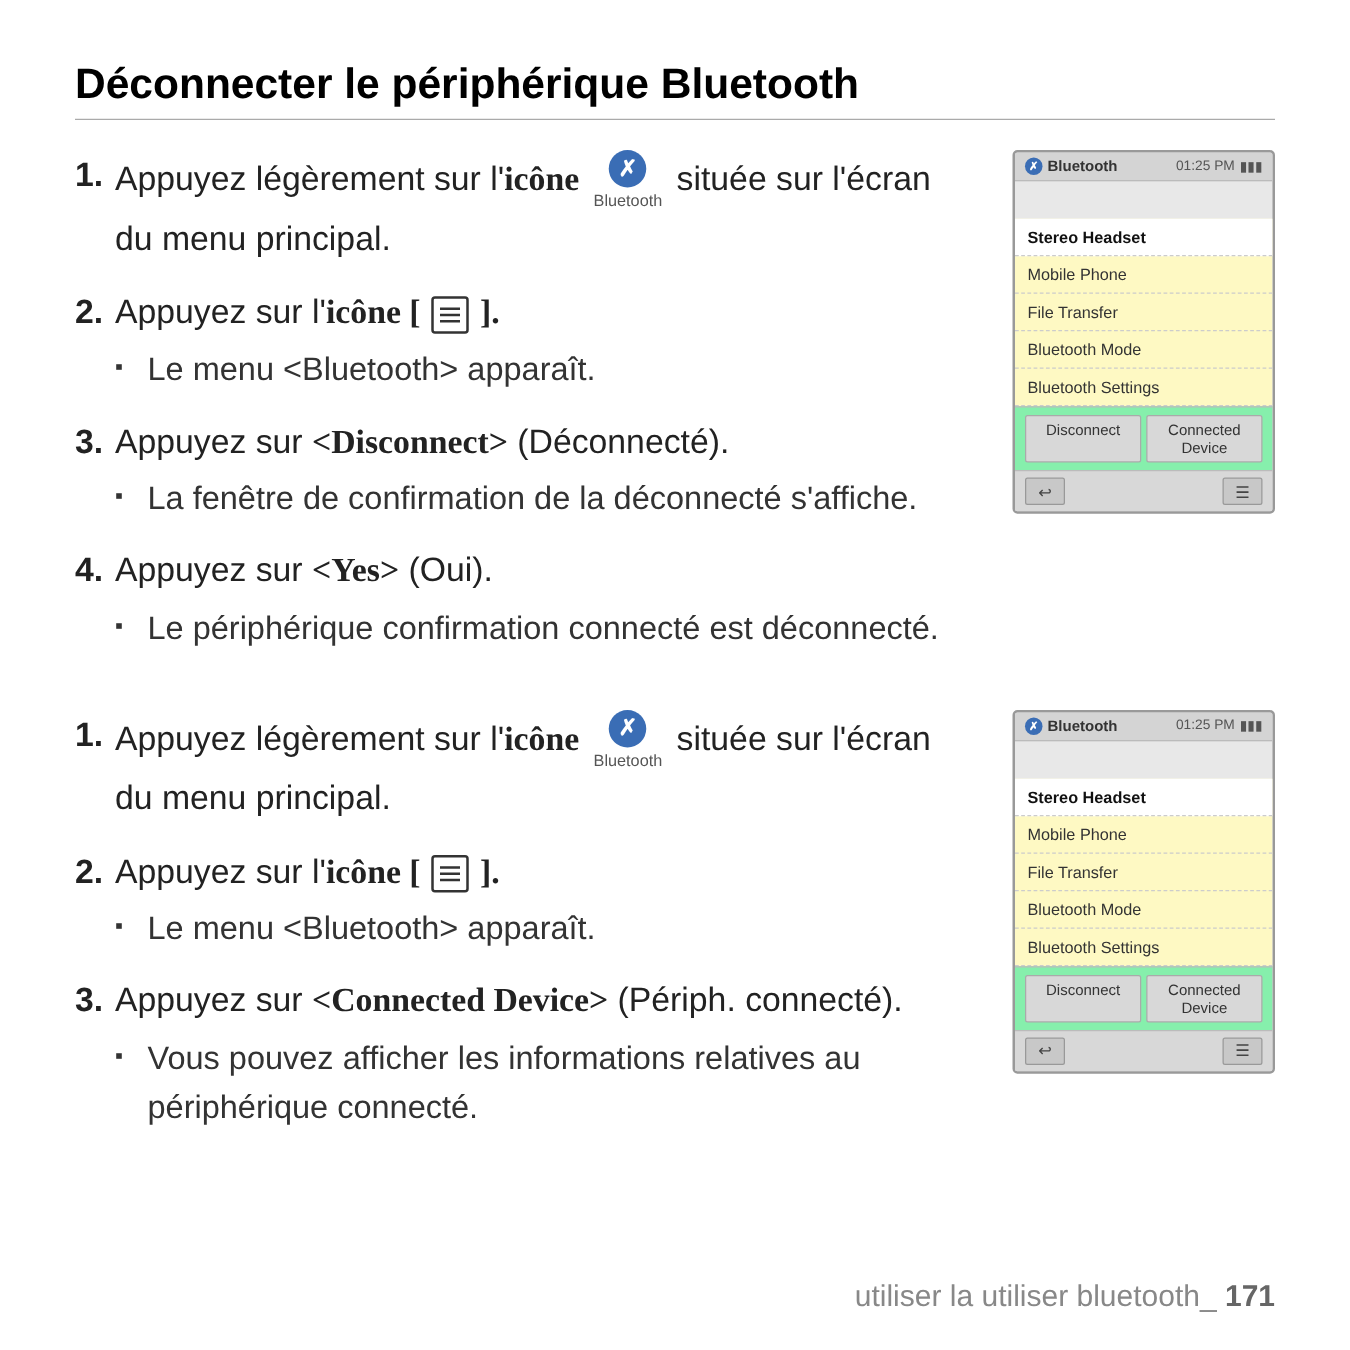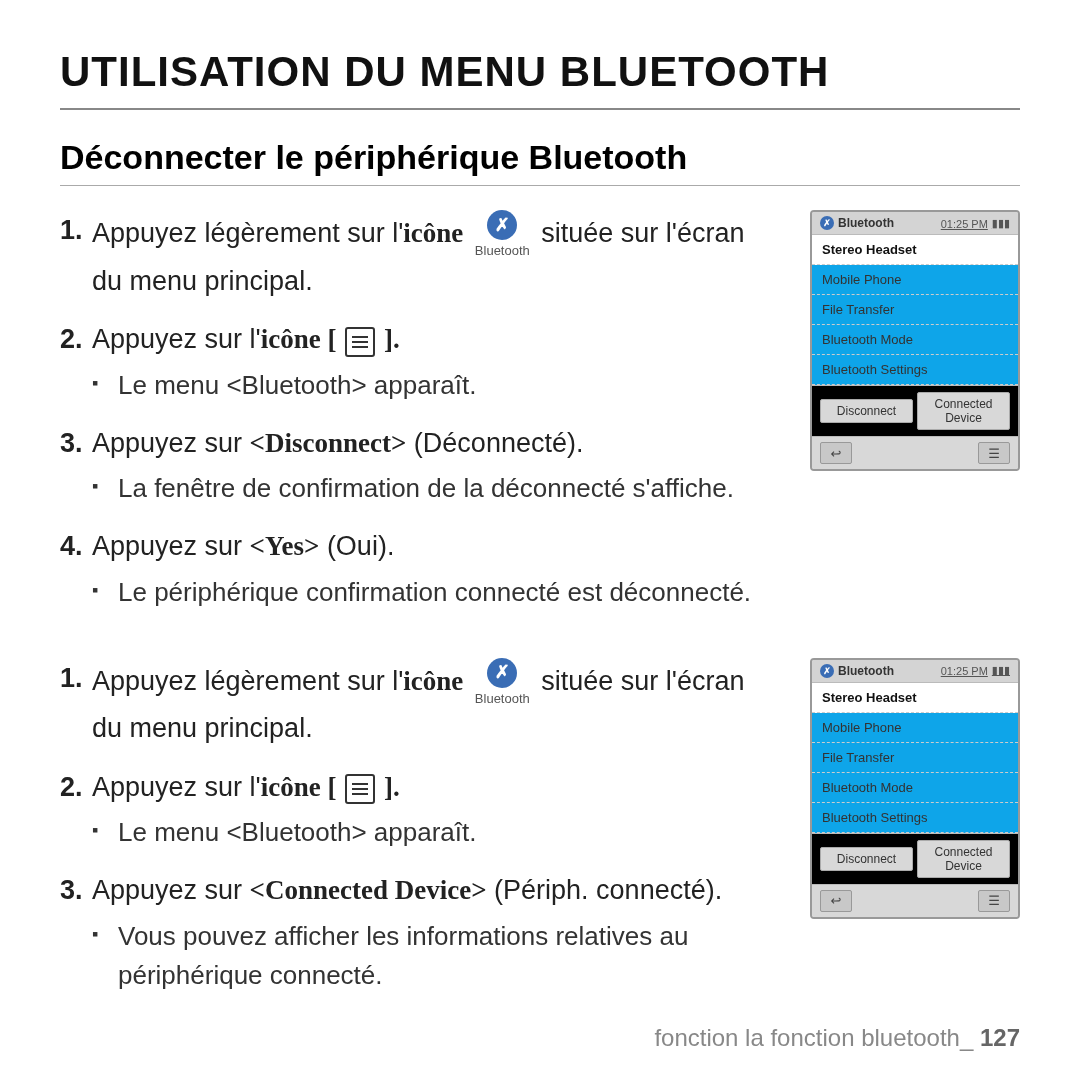--- a/index.html
+++ b/index.html
@@ -181,45 +181,44 @@
     }
     .device-topbar-title {
       font-size: 12px;
       color: #333;
       font-weight: bold;
     }
     .device-topbar-right {
       font-size: 11px;
       color: #555;
       display: flex;
-      align-items: flex-end;
+      align-items: flex-start;
       gap: 4px;
-      text-decoration: underline;
     }
     .device-menu-list {
-      background: #0ea5e9;
+      background: #fef9c3;
+      margin-top: 30px;
     }
     .device-menu-item {
       padding: 7px 10px;
       font-size: 13px;
       color: #333;
       border-bottom: 1px dashed #ccc;
     }
     .device-menu-item.selected {
       background: #ffffff;
       font-weight: bold;
       color: #111;
     }
     .device-buttons-row {
       display: flex;
       gap: 4px;
       padding: 6px 8px;
-      background: #000000;
+      background: #86efac;
       border-top: 1px solid #bbb;
-      align-items: center;
     }
     .device-btn {
       flex: 1;
       background: #d8d8d8;
       border: 1px solid #aaa;
       border-radius: 2px;
       text-align: center;
       font-size: 12px;
       padding: 4px 2px;
       color: #333;
@@ -260,21 +259,20 @@
     .page-footer .page-num {
       font-weight: bold;
       color: #666;
     }
   </style>
 </head>
 <body>
 
 <div class="page">
 
-  <h1 class="main-title">UTILISATION DU MENU BLUETOOTH</h1>
 
   <h2 class="section-heading">Déconnecter le périphérique Bluetooth</h2>
 
   <div class="section-content">
 
     <div class="text-col">
       <ol class="step-list">
 
         <li>
           <span class="step-num">1.</span>
@@ -440,16 +438,16 @@
         </div>
         <div class="device-footer">
           <div class="device-nav-btn">↩</div>
           <div class="device-nav-btn">☰</div>
         </div>
       </div>
     </div>
   </div>
 
   <div class="page-footer">
-    <span>fonction la fonction bluetooth_ </span><span class="page-num">127</span>
+    <span>utiliser la utiliser bluetooth_ </span><span class="page-num">171</span>
   </div>
 
 </div>
 
 </body></html>

